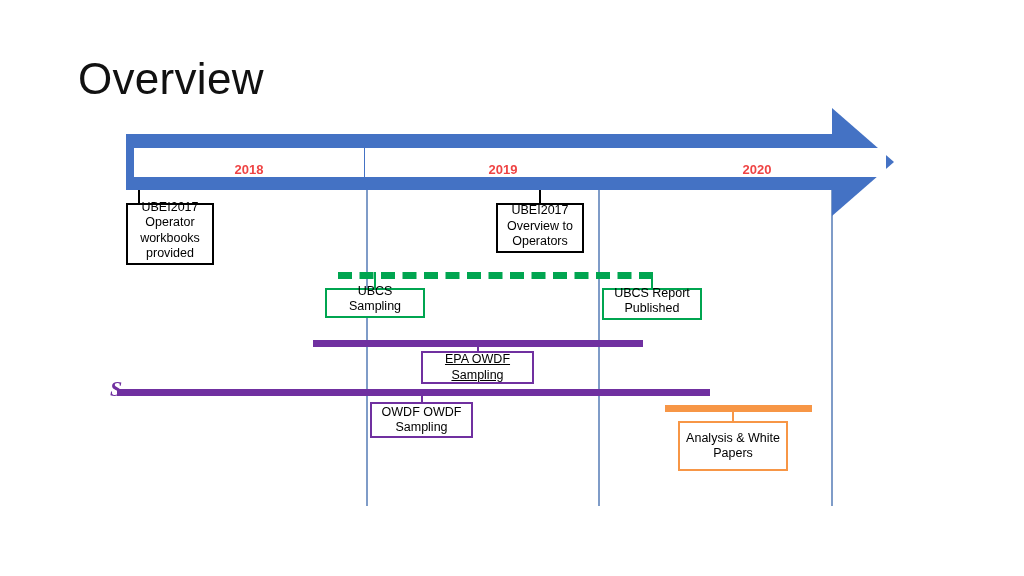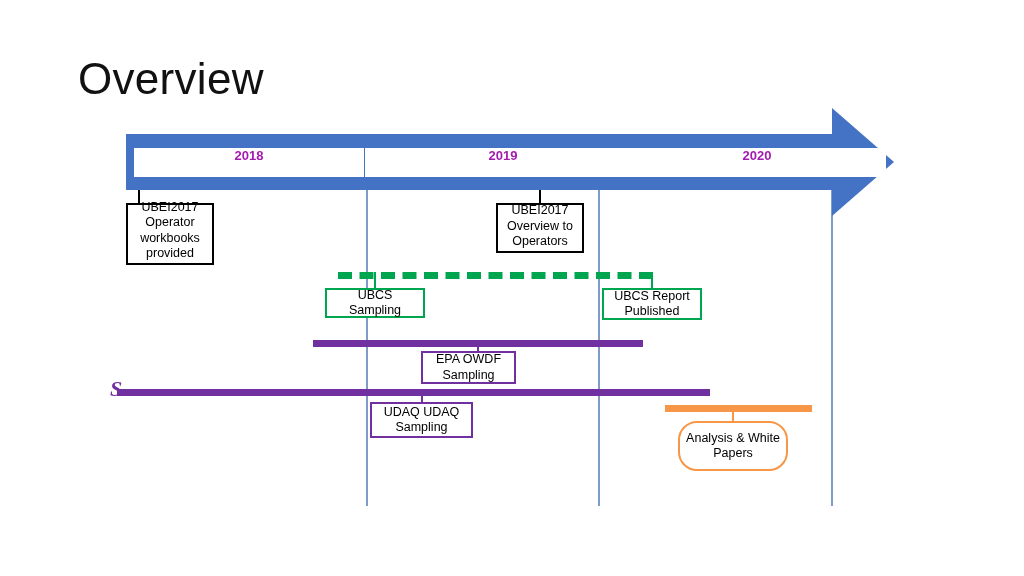--- a/index.html
+++ b/index.html
@@ -56,43 +56,43 @@
     border-top: 54px solid transparent;
     border-bottom: 54px solid transparent;
     border-left: 62px solid #4472C4;
   }
   .year-cell {
     position: absolute;
     top: 148px;
     height: 29px;
     background: #ffffff;
     display: flex;
-    align-items: flex-start;
+    align-items: flex-end;
     justify-content: center;
     font-size: 13px;
     font-weight: bold;
-    color: #a21caf;
+    color: #ef4444;
   }
 
   
   .callout {
     position: absolute;
     box-sizing: border-box;
     display: flex;
     align-items: center;
     justify-content: center;
     text-align: center;
     background: #ffffff;
     font-size: 12.5px;
     line-height: 1.22;
     color: #000000;
     padding: 2px 4px;
   }
   .callout.black  { border: 2px solid #000000; align-items: flex-end; }
-  .callout.green  { border: 2px solid #00A550; }
+  .callout.green  { border: 2px solid #00A550; align-items: flex-end; }
   .callout.purple { border: 2px solid #7030A0; }
   .callout.orange { border: 2px solid #F79646; }
 
   
   .connector {
     position: absolute;
     width: 2px;
   }
   .connector.black  { background: #000000; }
   .connector.green  { background: #00A550; }
@@ -180,39 +180,39 @@
 
   <div class="callout green" style="left:602px; top:288px; width:100px; height:32px;">
     <div>
       <div>UBCS Report</div>
       <div>Published</div>
     </div>
   </div>
 
   <div class="track purple" style="left:313px; top:340px; width:330px;"></div>
   <div class="connector purple" style="left:477px; top:340px; height:12px;"></div>
-  <div class="callout purple" style="left:421px; top:351px; width:95px; height:33px;">
+  <div class="callout purple" style="left:421px; top:351px; width:113px; height:33px;text-decoration:underline;">
     <div>
       <div>EPA OWDF</div>
       <div>Sampling</div>
     </div>
   </div>
 
   <div class="track purple" style="left:117px; top:389px; width:593px;"></div>
   <div id="s-glyph">S</div>
   <div class="connector purple" style="left:421px; top:389px; height:14px;"></div>
   <div class="callout purple" style="left:370px; top:402px; width:103px; height:36px;">
     <div>
-      <div>UDAQ UDAQ</div>
+      <div>OWDF OWDF</div>
       <div>Sampling</div>
     </div>
   </div>
 
   <div class="track orange" style="left:665px; top:405px; width:147px;"></div>
   <div class="connector orange" style="left:732px; top:405px; height:17px;"></div>
-  <div class="callout orange" style="left:678px; top:421px; width:110px; height:50px;border-radius:19px;">
+  <div class="callout orange" style="left:678px; top:421px; width:110px; height:50px;">
     <div>
       <div>Analysis &amp; White</div>
       <div>Papers</div>
     </div>
   </div>
 
 </div>
 
 </body></html>

